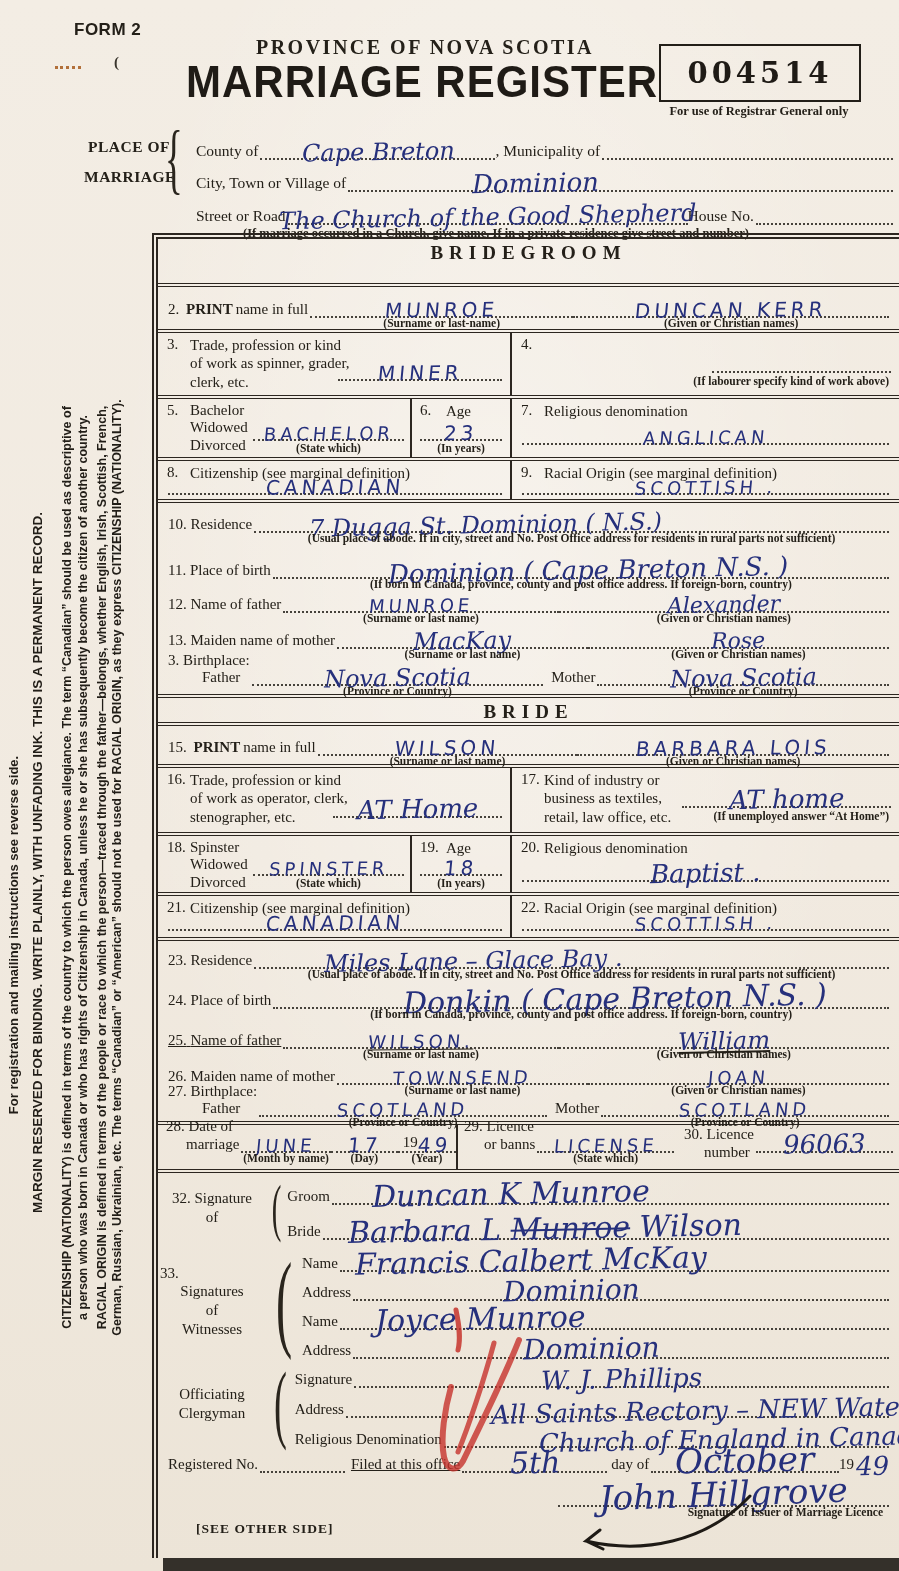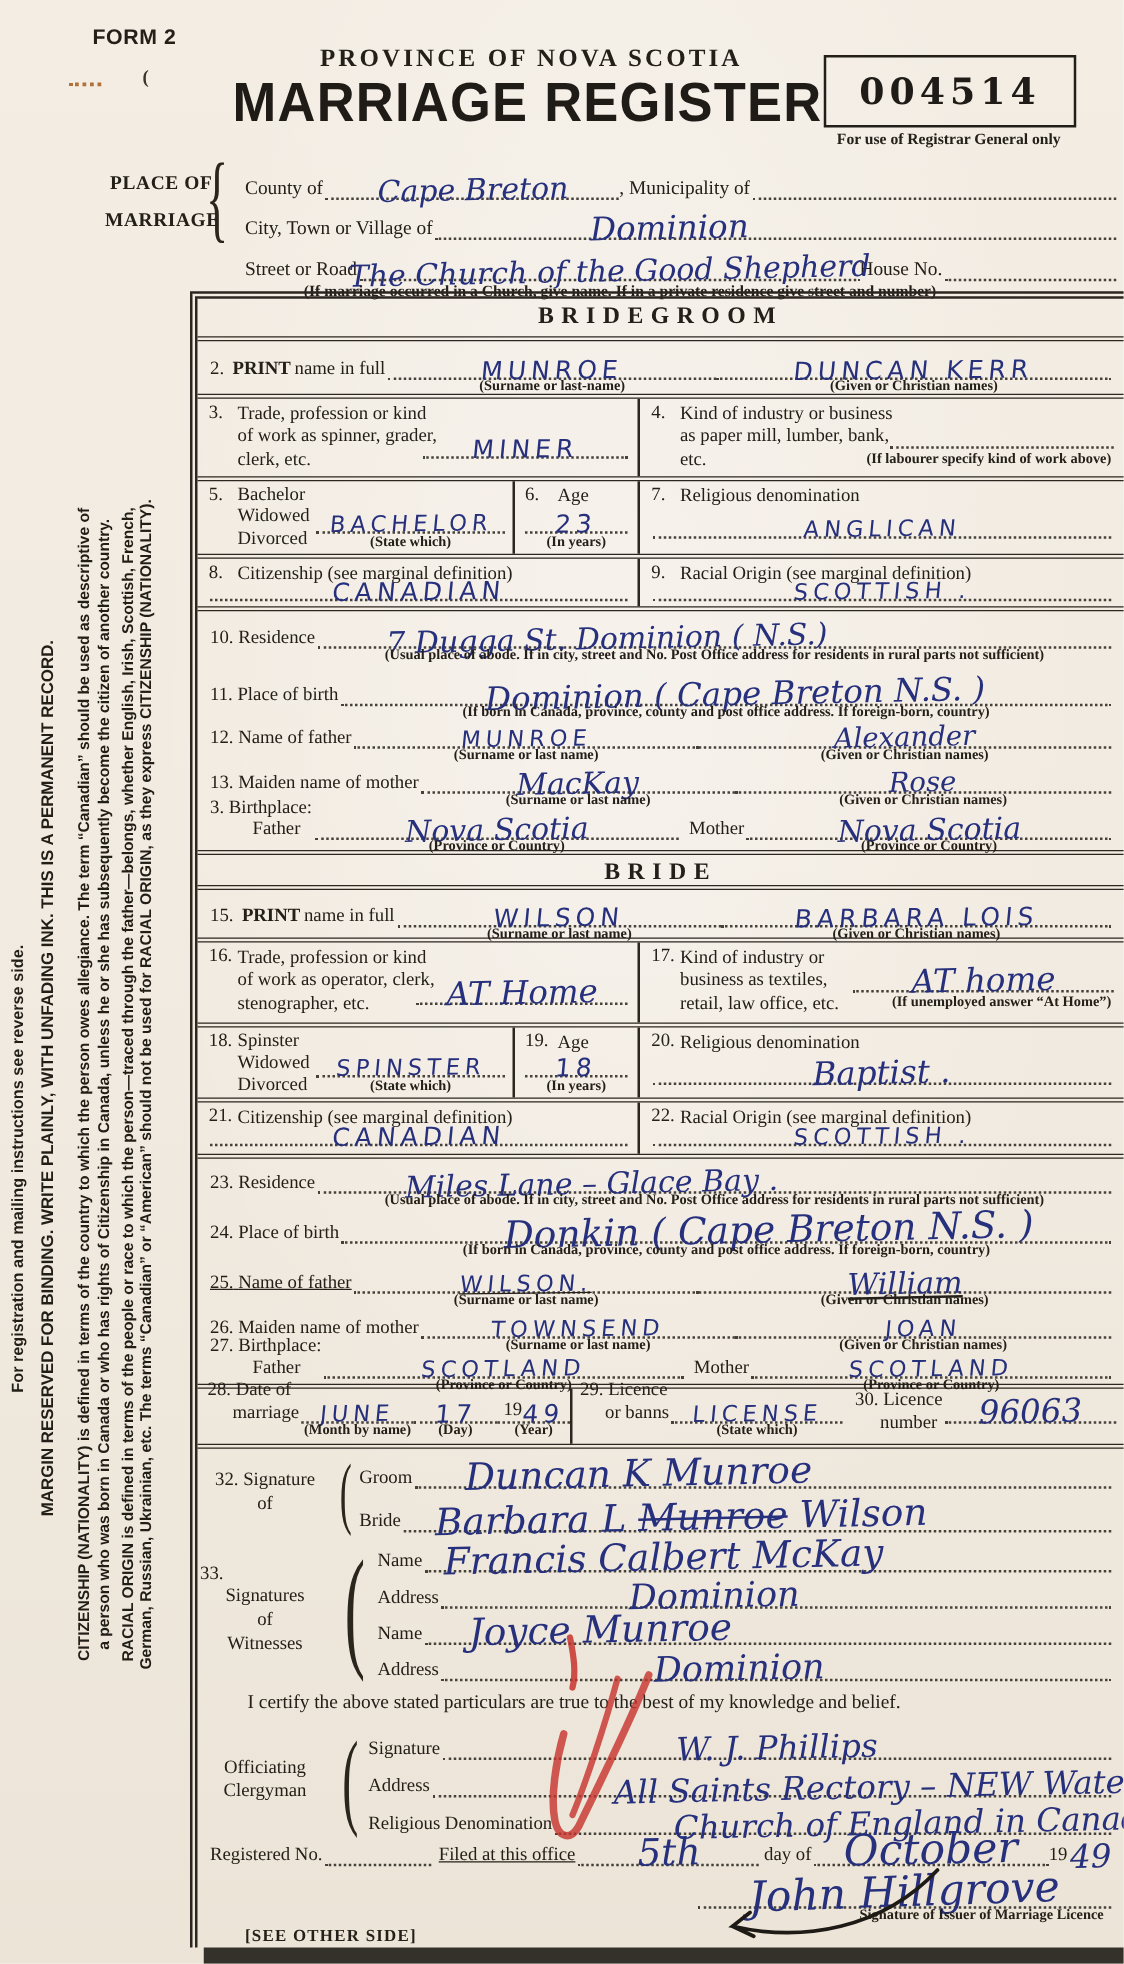--- a/index.html
+++ b/index.html
@@ -32,21 +32,21 @@
   
   .hwp{font-family:"DejaVu Sans",sans-serif;font-weight:500;color:#26307c;letter-spacing:4px;line-height:.9;margin-bottom:-3px;display:inline-block;transform:skewX(-6deg) rotate(-.6deg);white-space:nowrap;}
   .hwc{font-family:"DejaVu Serif",serif;font-style:italic;color:#26307c;line-height:.85;margin-bottom:-4px;display:inline-block;transform:rotate(-1.2deg);white-space:nowrap;}
   .fs18{font-size:18px;} .fs20{font-size:20px;} .fs22{font-size:22px;} .fs24{font-size:24px;} .fs26{font-size:26px;} .fs30{font-size:30px;} .fs34{font-size:34px;}
   .strike{text-decoration:line-through;text-decoration-thickness:2px;}
   
   #formbox{position:absolute;left:152px;top:233px;width:747px;height:1325px;border-top:6px double #2c2620;border-left:6px double #2c2620;box-sizing:border-box;}
   .row{position:relative;box-sizing:border-box;padding:2px 10px 0 10px;}
   .bb{border-bottom:4px double #2c2620;}
   .sectitle{text-align:center;font-weight:bold;font-size:19px;letter-spacing:6px;padding-top:3px;}
-  .h28{height:28px;}.h30{height:34px;}.h26{height:26px;}.h32{height:32px;}.h34{height:34px;}.h35{height:35px;}.h36{height:36px;}.h38{height:38px;}
+  .h28{height:28px;}.h30{height:48px;}.h26{height:26px;}.h32{height:32px;}.h34{height:34px;}.h35{height:35px;}.h36{height:36px;}.h38{height:38px;}
   .h40{height:40px;}.h42{height:42px;}.h45{height:45px;}.h46{height:46px;}.h48{height:48px;}.h60{height:60px;}.h62{height:62px;}
   .h66{height:66px;}.h68{height:68px;}.h70{height:70px;}.h90{height:90px;}.h116{height:116px;}
   .fline{display:flex;align-items:flex-end;height:26px;}
   .lb{white-space:nowrap;font-size:15px;padding-right:2px;}
   .lb b{margin:0 3px;}
   .cols{display:flex;padding:0;}
   .col{position:relative;box-sizing:border-box;}
   .bl{border-left:2px solid #2c2620;}
   .no{position:absolute;left:9px;top:3px;font-size:15px;}
   .mlabel{margin:3px 0 0 32px;font-size:15px;line-height:1.22;}
@@ -137,21 +137,20 @@
     <div class="row h66 bb cols">
       <div class="col" style="flex:0 0 352px;">
         <span class="no">3.</span>
         <div class="mlabel" style="width:160px;">Trade, profession or kind of work as spinner, grader, clerk, etc.</div>
         <div class="valline" style="left:180px;right:8px;bottom:14px;">
           <span class="hwp fs20">MINER</span>
         </div>
       </div>
       <div class="col bl" style="flex:1;">
         <span class="no">4.</span>
-        <div class="mlabel" style="width:180px;">Kind of industry or business as paper mill, lumber, bank, etc.</div>
         <div class="valline" style="left:200px;right:8px;bottom:22px;"></div>
         <div class="subunder" style="right:10px;bottom:8px;">(If labourer specify kind of work above)</div>
       </div>
     </div>
 
     <div class="row h62 bb cols">
       <div class="col" style="flex:0 0 252px;">
         <span class="no">5.</span>
         <div class="stack">
           <div>Bachelor</div>
@@ -487,23 +486,20 @@
         </div>
         <div class="sgline">
           <span class="slb">Address</span>
           <div class="dotseg" style="justify-content:flex-start;padding-left:170px;">
             <span class="hwc fs28" style="font-size:28px;">Dominion</span>
           </div>
         </div>
       </div>
     </div>
 
-    <div class="row h30">
-      <div class="certify">I certify the above stated particulars are true to the best of my knowledge and belief.</div>
-    </div>
 
     <div class="row h90 sigblock">
       <div class="sglbl">
           <span>Officiating</span>
           <span>Clergyman</span>
         </div>
       <div class="brace" style="font-size:86px;">(</div>
       <div class="sglines">
         <div class="sgline">
           <span class="slb">Signature</span>

